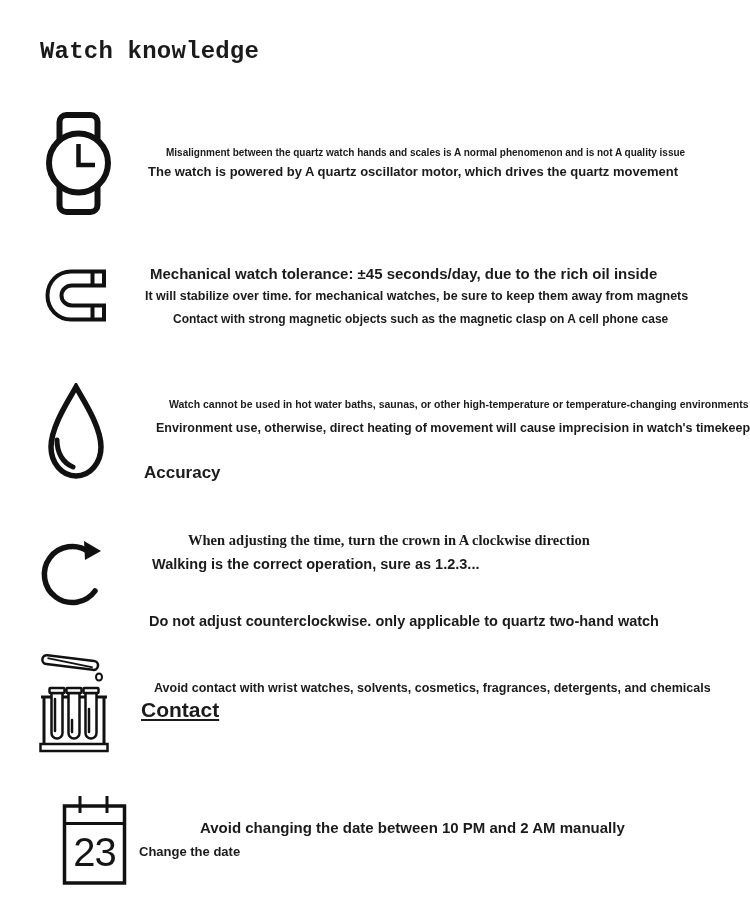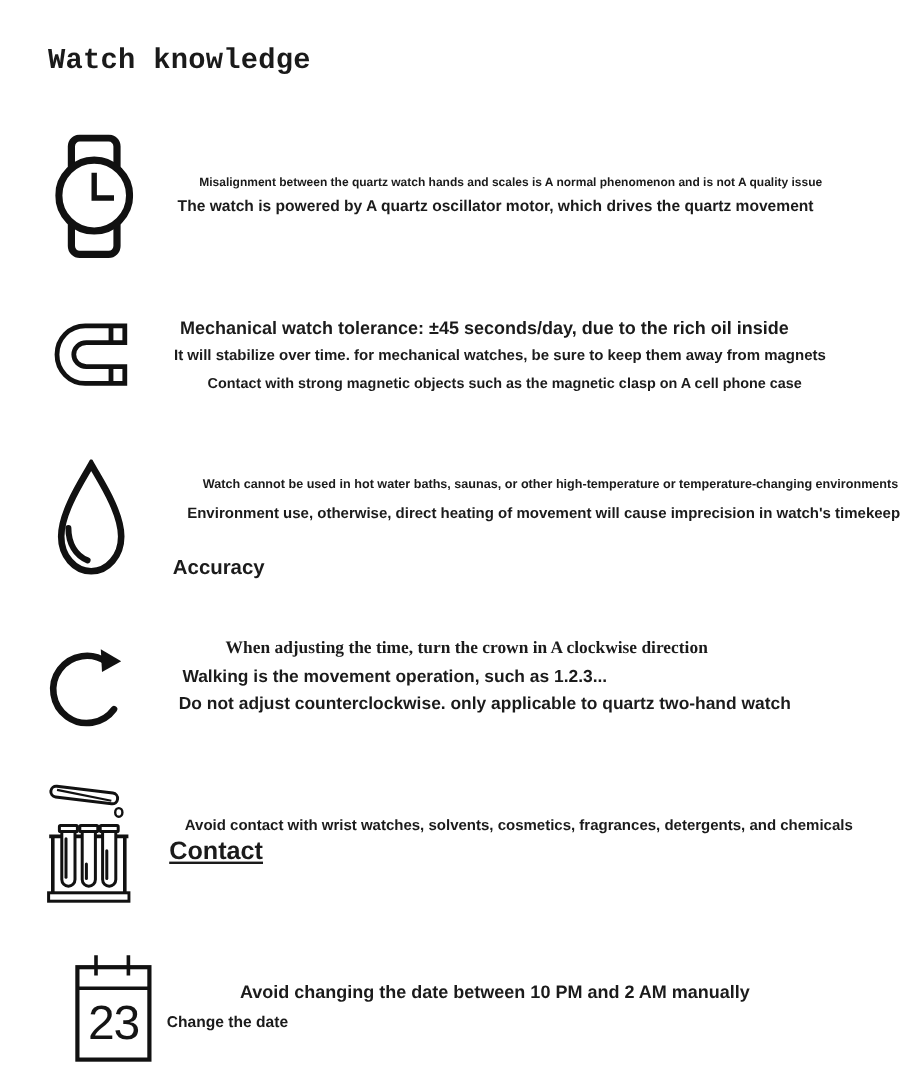--- a/index.html
+++ b/index.html
@@ -75,22 +75,22 @@
   </div>
 
   <div>
     <div class="icon" style="left:40px; top:530px;">
       <svg width="66" height="85" viewBox="0 0 66 85" fill="none">
         <path d="M49,22 A28,28 0 1 0 55,61" stroke="#111" stroke-width="5.5" stroke-linecap="round"></path>
         <polygon points="44,11 61,21 45,30" fill="#111"></polygon>
       </svg>
     </div>
     <div class="line" style="left:188px; top:532px; font-size:14.5px;font-family:Liberation Serif, serif;">When adjusting the time, turn the crown in A clockwise direction</div>
-    <div class="line" style="left:152px; top:556px; font-size:14.5px;">Walking is the movement operation, such as 1.2.3...</div>
-    <div class="line" style="left:149px; top:579px; font-size:14.5px;">Do not adjust counterclockwise. only applicable to quartz two-hand watch</div>
+    <div class="line" style="left:152px; top:556px; font-size:14.5px;">Walking is the correct operation, sure as 1.2.3...</div>
+    <div class="line" style="left:149px; top:613px; font-size:14.5px;">Do not adjust counterclockwise. only applicable to quartz two-hand watch</div>
   </div>
 
   <div>
     <div class="icon" style="left:39px; top:652px;">
       <svg width="70" height="102" viewBox="0 0 70 102" fill="none">
         <g transform="rotate(7 31 12)">
           <rect x="3" y="6" width="56" height="9" rx="4.5" stroke="#111" stroke-width="2.5" fill="#fff"></rect>
           <line x1="8" y1="9" x2="54" y2="12.5" stroke="#111" stroke-width="1.8"></line>
         </g>
         <ellipse cx="60" cy="25" rx="3" ry="3.6" stroke="#111" stroke-width="2" fill="#fff"></ellipse>

